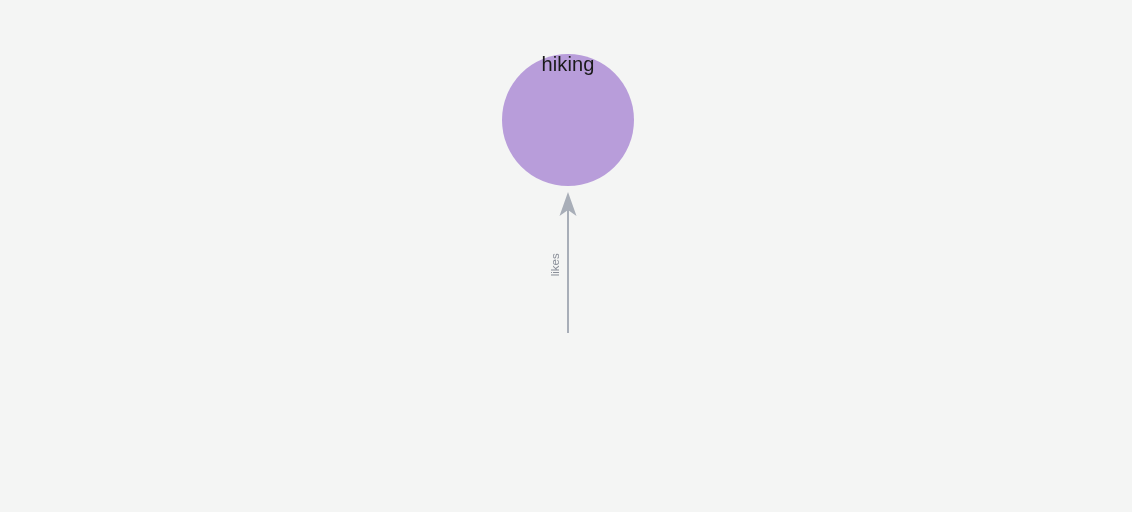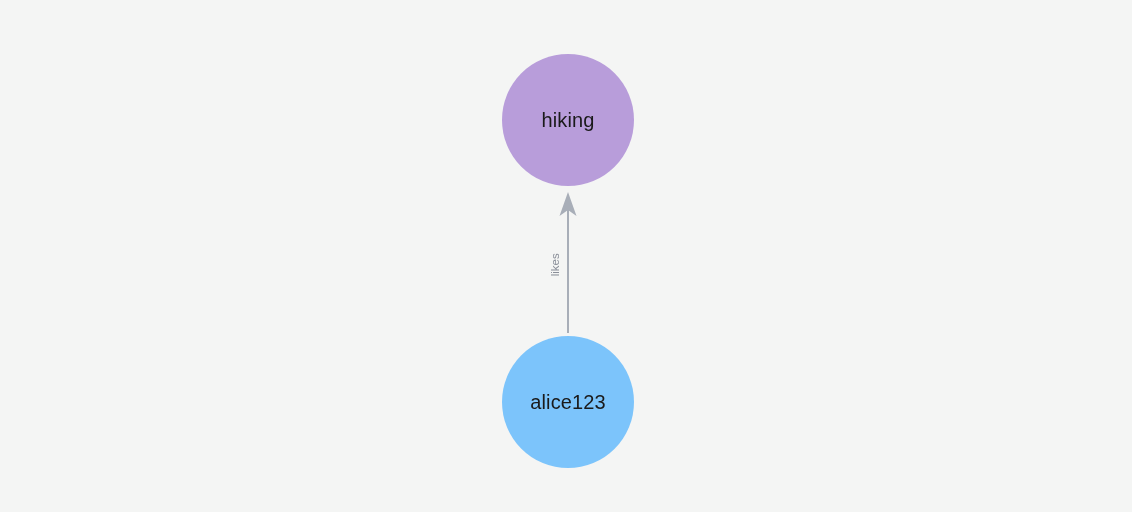--- a/index.html
+++ b/index.html
@@ -24,21 +24,21 @@
     left: 0;
     top: 0;
     width: 1132px;
     height: 512px;
     display: block;
   }
   .node {
     position: absolute;
     border-radius: 50%;
     display: flex;
-    align-items: center;
+    align-items: flex-start;
     justify-content: center;
     box-sizing: border-box;
   }
   .node-label {
     font-family: "Liberation Sans", sans-serif;
     font-size: 20px;
     font-weight: 400;
     color: #1a1a1a;
     line-height: 1;
     letter-spacing: 0.1px;
@@ -87,19 +87,16 @@
     <g>
       <line x1="568" y1="333" x2="568" y2="208" stroke="#a8aeb8" stroke-width="2"></line>
       <polygon points="568,192 576.5,216 568,210 559.5,216" fill="#a8aeb8"></polygon>
     </g>
   </svg>
 
   <div class="node" id="node-hiking">
     <span class="node-label">hiking</span>
   </div>
 
-  <div class="node" id="node-alice123">
-    <span class="node-label">alice123</span>
-  </div>
 
   <div class="edge-label" id="edge-label-likes">likes</div>
 
 </div>
 
 </body></html>

